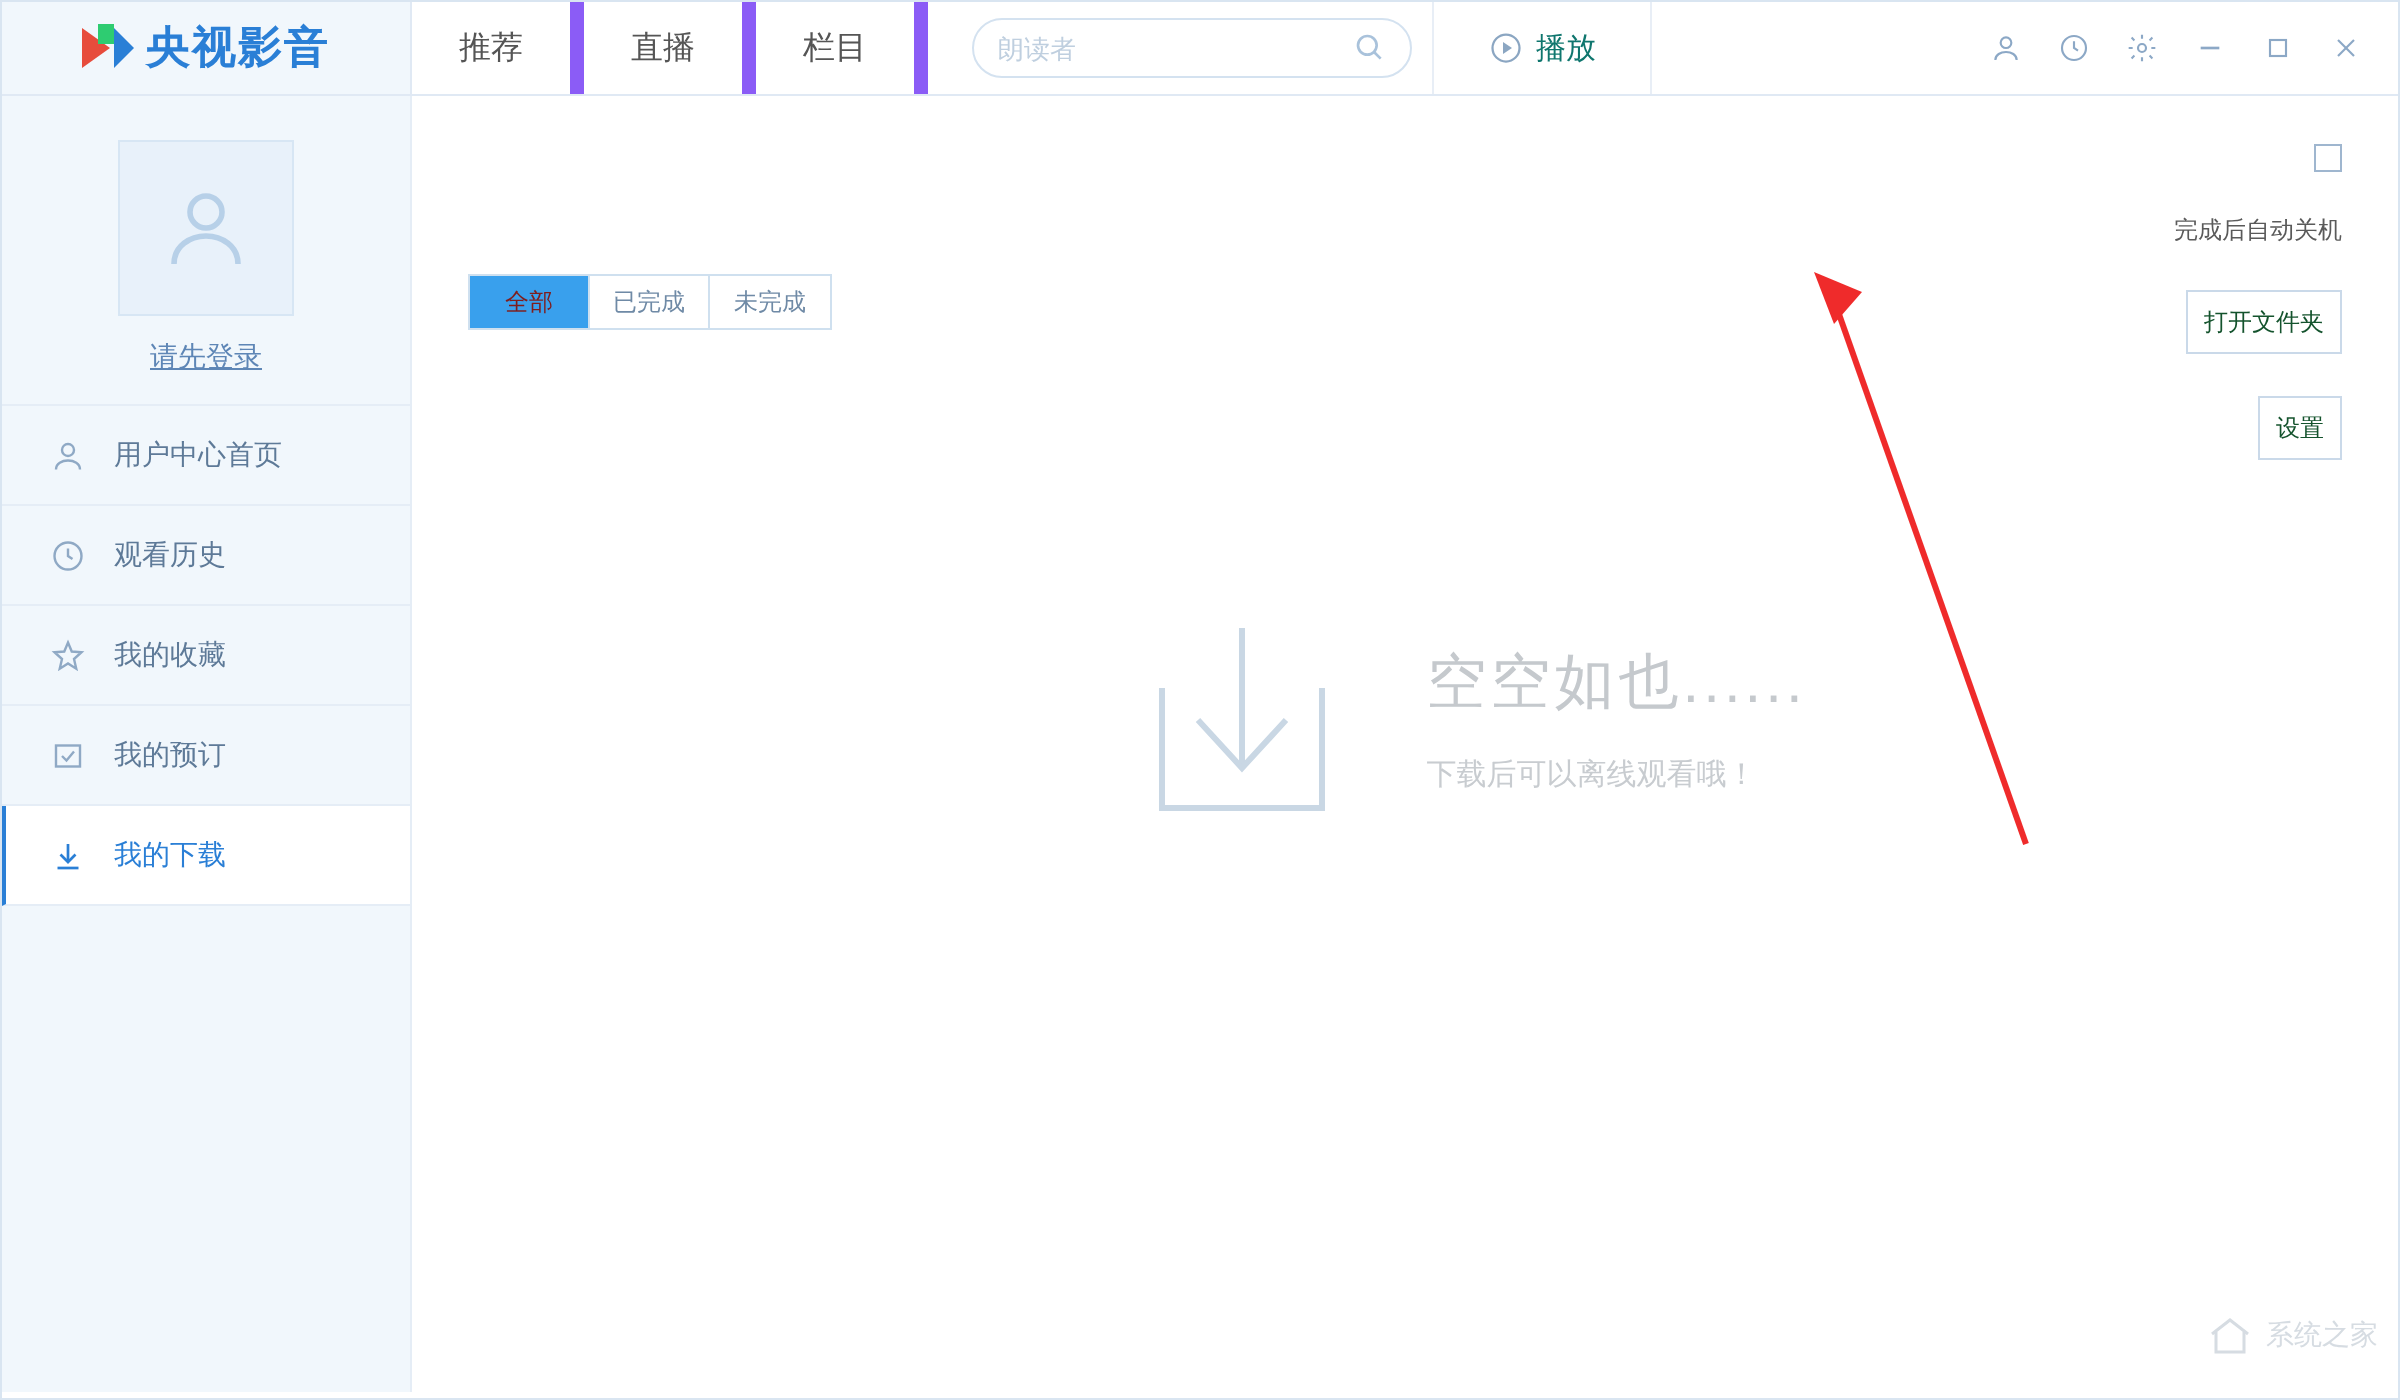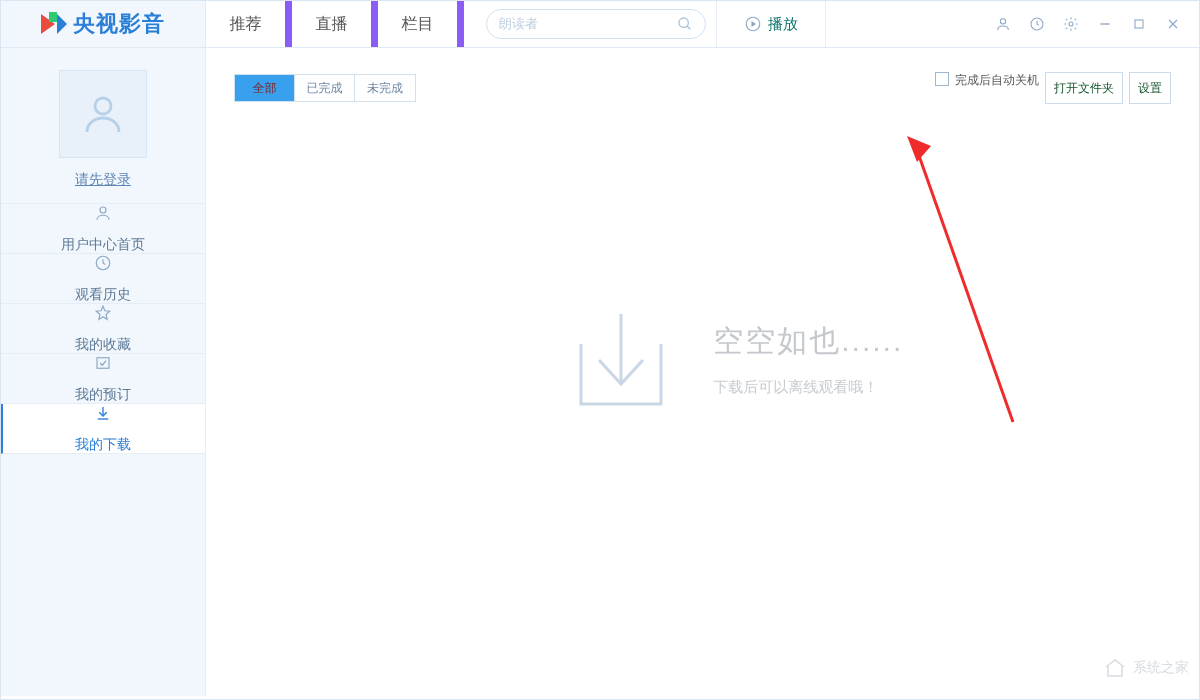--- a/index.html
+++ b/index.html
@@ -13,54 +13,54 @@
     .logo-mark .r { left: 0; top: 2px; border-top: 10px solid transparent; border-bottom: 10px solid transparent; border-left: 14px solid #e74c3c; }
     .logo-mark .g { left: 8px; top: 0; width: 8px; height: 10px; background: #2ecc71; }
     .logo-mark .b { left: 16px; top: 2px; border-top: 10px solid transparent; border-bottom: 10px solid transparent; border-left: 10px solid #2a7fd6; }
     .logo-text { color: #2a7fd6; font-size: 22px; font-weight: bold; letter-spacing: 1px; }
     
     .nav-tabs { display: flex; }
     .nav-tab { width: 86px; display: flex; align-items: center; justify-content: center; font-size: 16px; color: #555; border-right: 7px solid #8b5cf6; cursor: pointer; }
     
     .search-wrap { flex: 0 0 252px; display: flex; align-items: center; padding: 0 10px 0 22px; }
     .search-box { flex: 1; height: 30px; border: 1px solid #d4e2f0; border-radius: 15px; display: flex; align-items: center; padding: 0 12px; }
-    .search-box input { flex: 1; border: none; outline: none; background: transparent; font-size: 13px; color: #15803d; font-family: Liberation Mono, monospace; }
+    .search-box input { flex: 1; border: none; outline: none; background: transparent; font-size: 13px; color: #15803d; }
     .search-box input::placeholder { color: #bfcfdf; }
     .search-icn { width: 16px; height: 16px; }
     
     .play-btn-cell { width: 110px; border-left: 1px solid #e8eef6; border-right: 1px solid #e8eef6; display: flex; align-items: center; justify-content: center; gap: 6px; cursor: pointer; color: #0f766e; font-size: 15px; }
     .play-circle { width: 18px; height: 18px; }
     
     .win-controls { margin-left: auto; display: flex; align-items: center; gap: 18px; padding: 0 18px 0 30px; }
     .win-controls .ic { width: 16px; height: 16px; display: inline-flex; align-items: center; justify-content: center; cursor: pointer; color: #8ca8c6; }
     .win-controls .ic svg { display: block; }
     
     
     .body { display: flex; height: calc(700px - 52px); }
     
     
     .sidebar { width: 205px; background: #f1f7fc; border-right: 1px solid #e5edf6; display: flex; flex-direction: column; }
     .profile { padding: 22px 0 14px; text-align: center; border-bottom: 1px solid #e5edf6; }
     .avatar { width: 88px; height: 88px; margin: 0 auto 12px; background: #e8f1fa; border: 1px solid #d7e6f4; display: flex; align-items: center; justify-content: center; }
     .avatar svg { width: 48px; height: 48px; }
     .login-link { color: #5e86b6; font-size: 14px; text-decoration: underline; cursor: pointer; }
     
-    .side-item { height: 50px; display: flex; align-items: center; gap: 14px; padding: 0 24px; border-bottom: 1px solid #e5edf6; color: #5e7a98; font-size: 14px; cursor: pointer; flex-direction: column; }
+    .side-item { height: 50px; display: flex; align-items: center; gap: 14px; padding: 0 24px; border-bottom: 1px solid #e5edf6; color: #5e7a98; font-size: 14px; cursor: pointer; }
     .side-item.active { background: #ffffff; color: #2a7fd6; border-left: 2px solid #2a7fd6; padding-left: 22px; }
     .side-item .si-ic { width: 18px; height: 18px; flex-shrink: 0; }
     
     
     .main { flex: 1; position: relative; background: #fff; }
     .toolbar { display: flex; align-items: center; padding: 24px 28px 0; }
     .seg { display: inline-flex; border: 1px solid #cfe0ef; }
     .seg-btn { width: 60px; height: 26px; display: flex; align-items: center; justify-content: center; font-size: 12px; color: #6f8aa6; cursor: pointer; background: #fff; border-right: 1px solid #cfe0ef; }
     .seg-btn:last-child { border-right: none; }
     .seg-btn.active { background: #39a0ed; color: #7f1d1d; }
     
-    .toolbar-right { margin-left: auto; display: flex; align-items: flex-start; gap: 6px; }
+    .toolbar-right { margin-left: auto; display: flex; align-items: flex-end; gap: 21px; flex-direction: column; }
     .chk { width: 14px; height: 14px; border: 1px solid #9fb6cf; cursor: pointer; background: #fff; }
     .chk-label { font-size: 12px; color: #5a5a5a; }
     .mini-btn { height: 32px; border: 1px solid #cad9e9; font-size: 12px; color: #14532d; padding: 0 8px; display: inline-flex; align-items: center; cursor: pointer; background: #fff; }
     
     
     .empty { position: absolute; left: 53%; top: 48%; transform: translate(-50%, -50%); display: flex; align-items: center; gap: 32px; }
     .empty-ic { width: 120px; height: 110px; }
     .empty-text .t1 { font-size: 30px; color: #c5c9cd; letter-spacing: 2px; }
     .empty-text .t2 { font-size: 15px; color: #c8ccd0; margin-top: 16px; }
     

